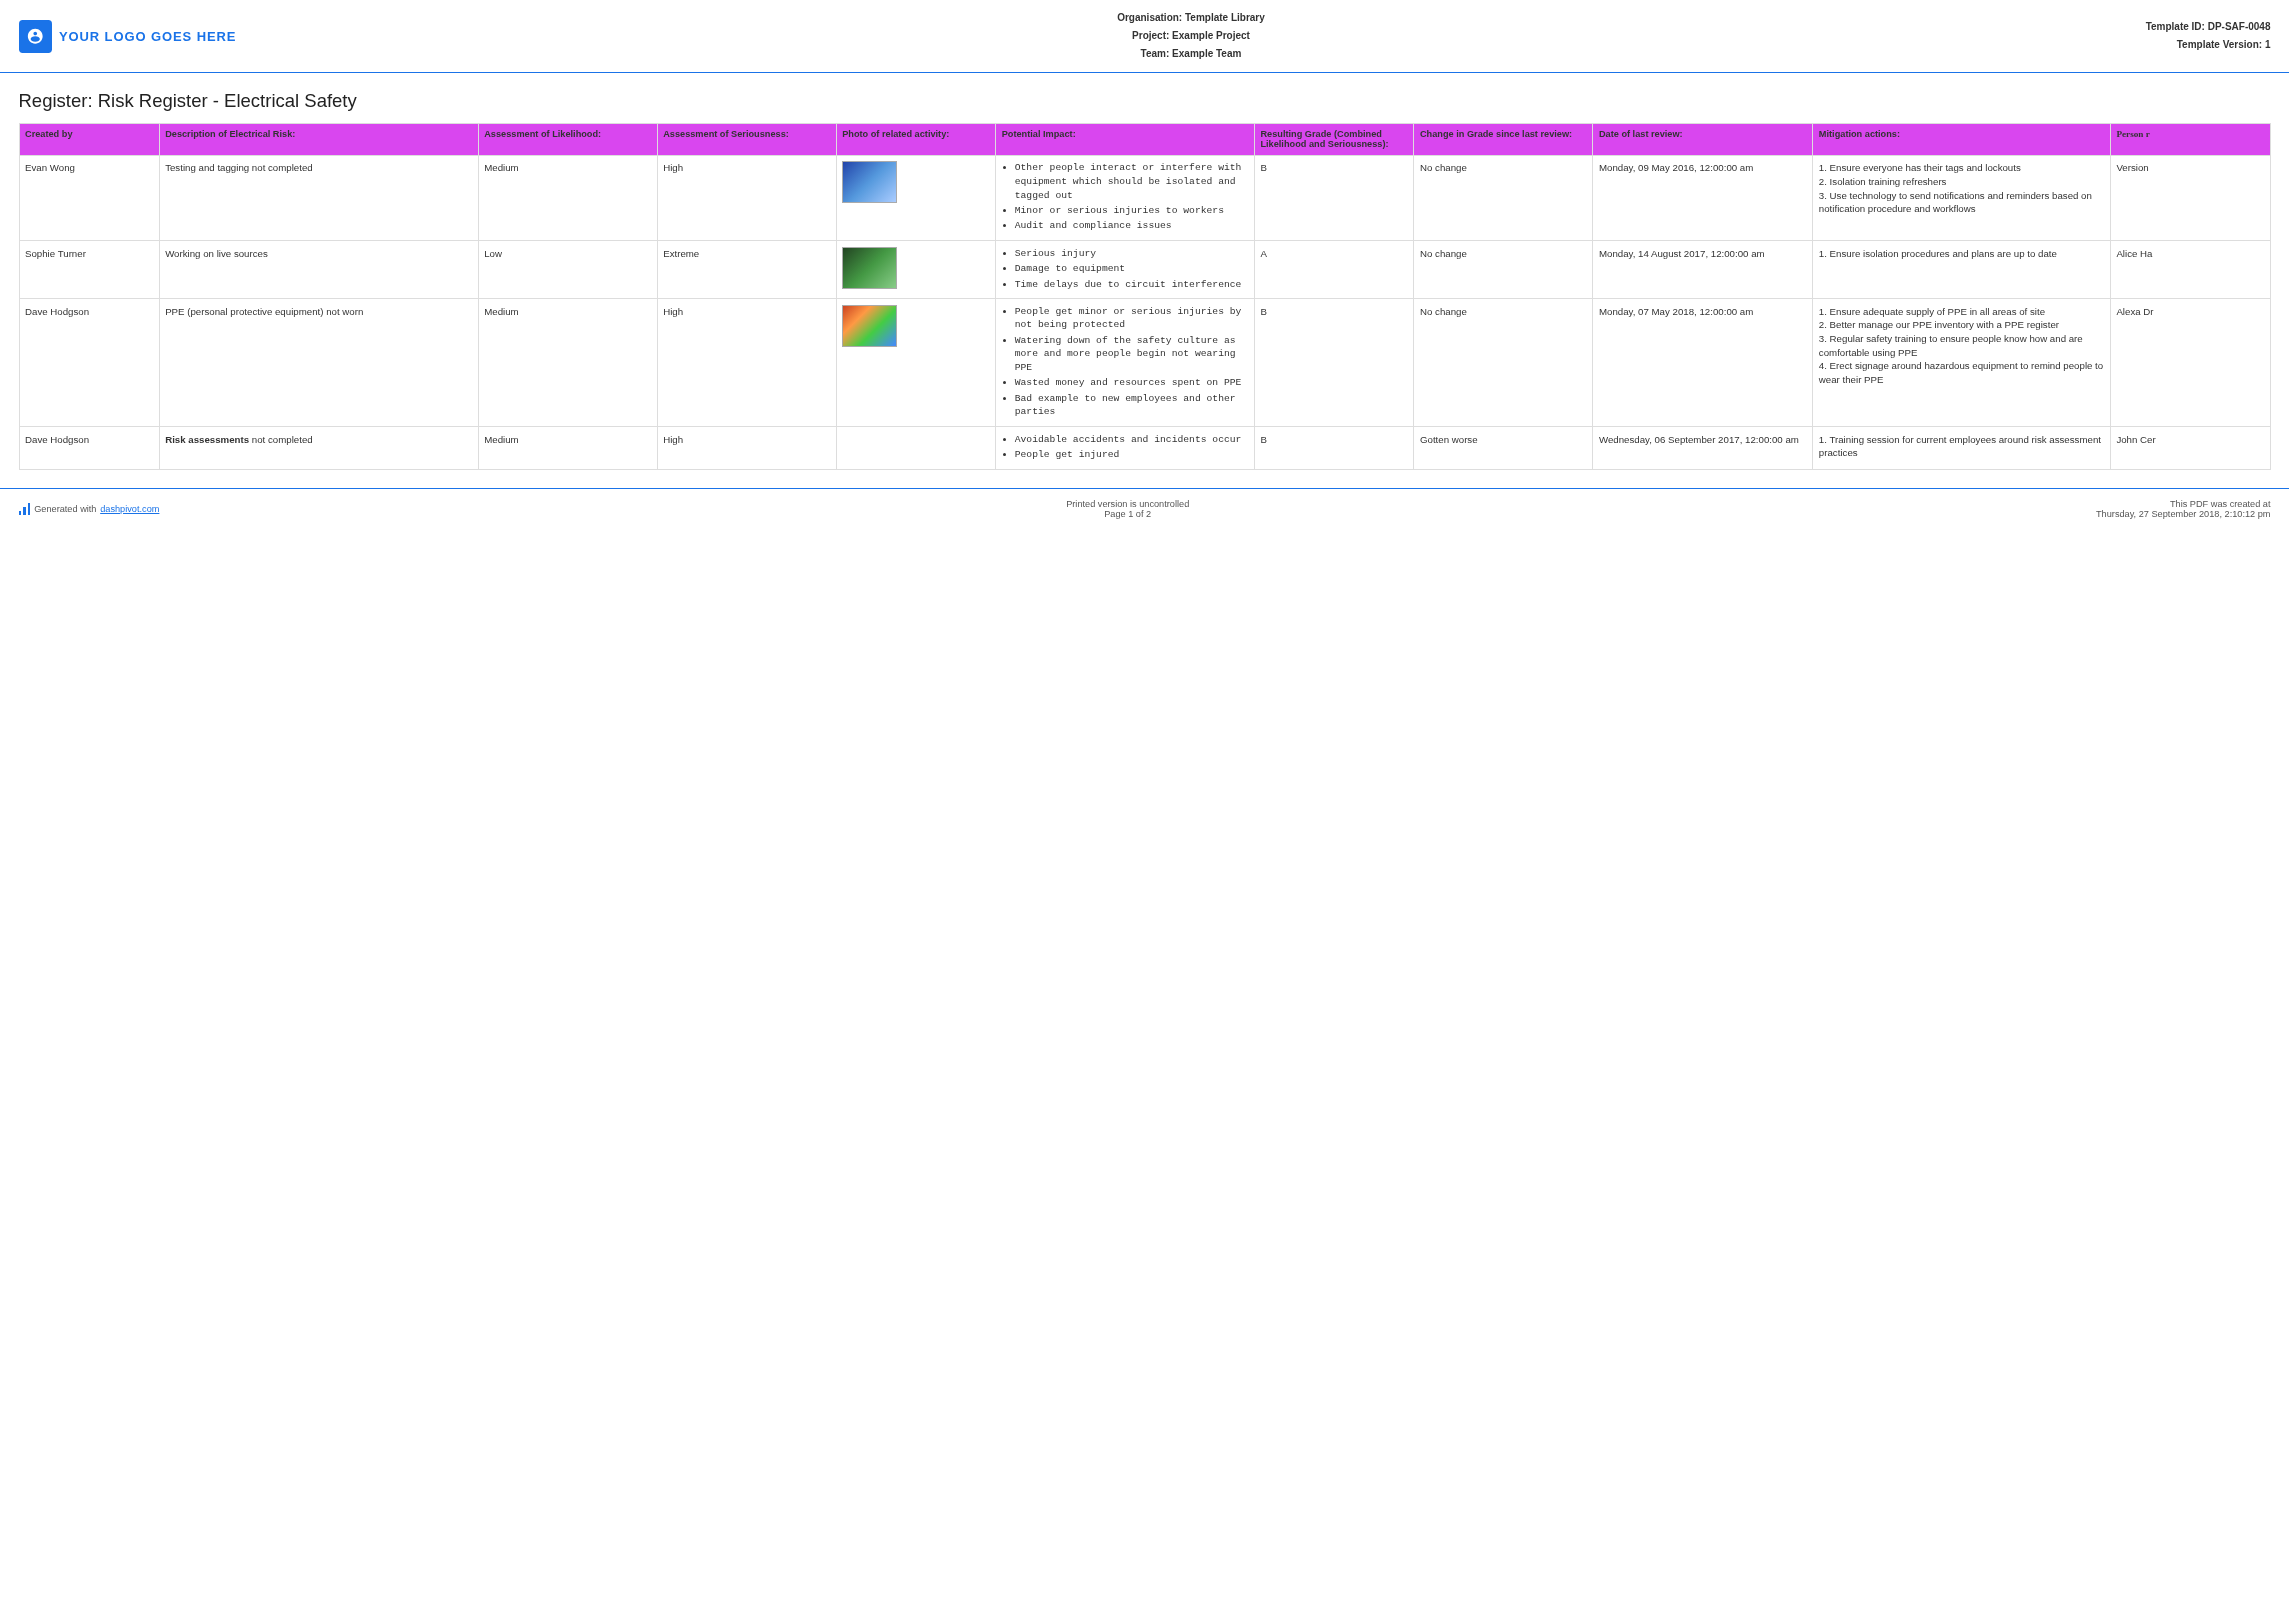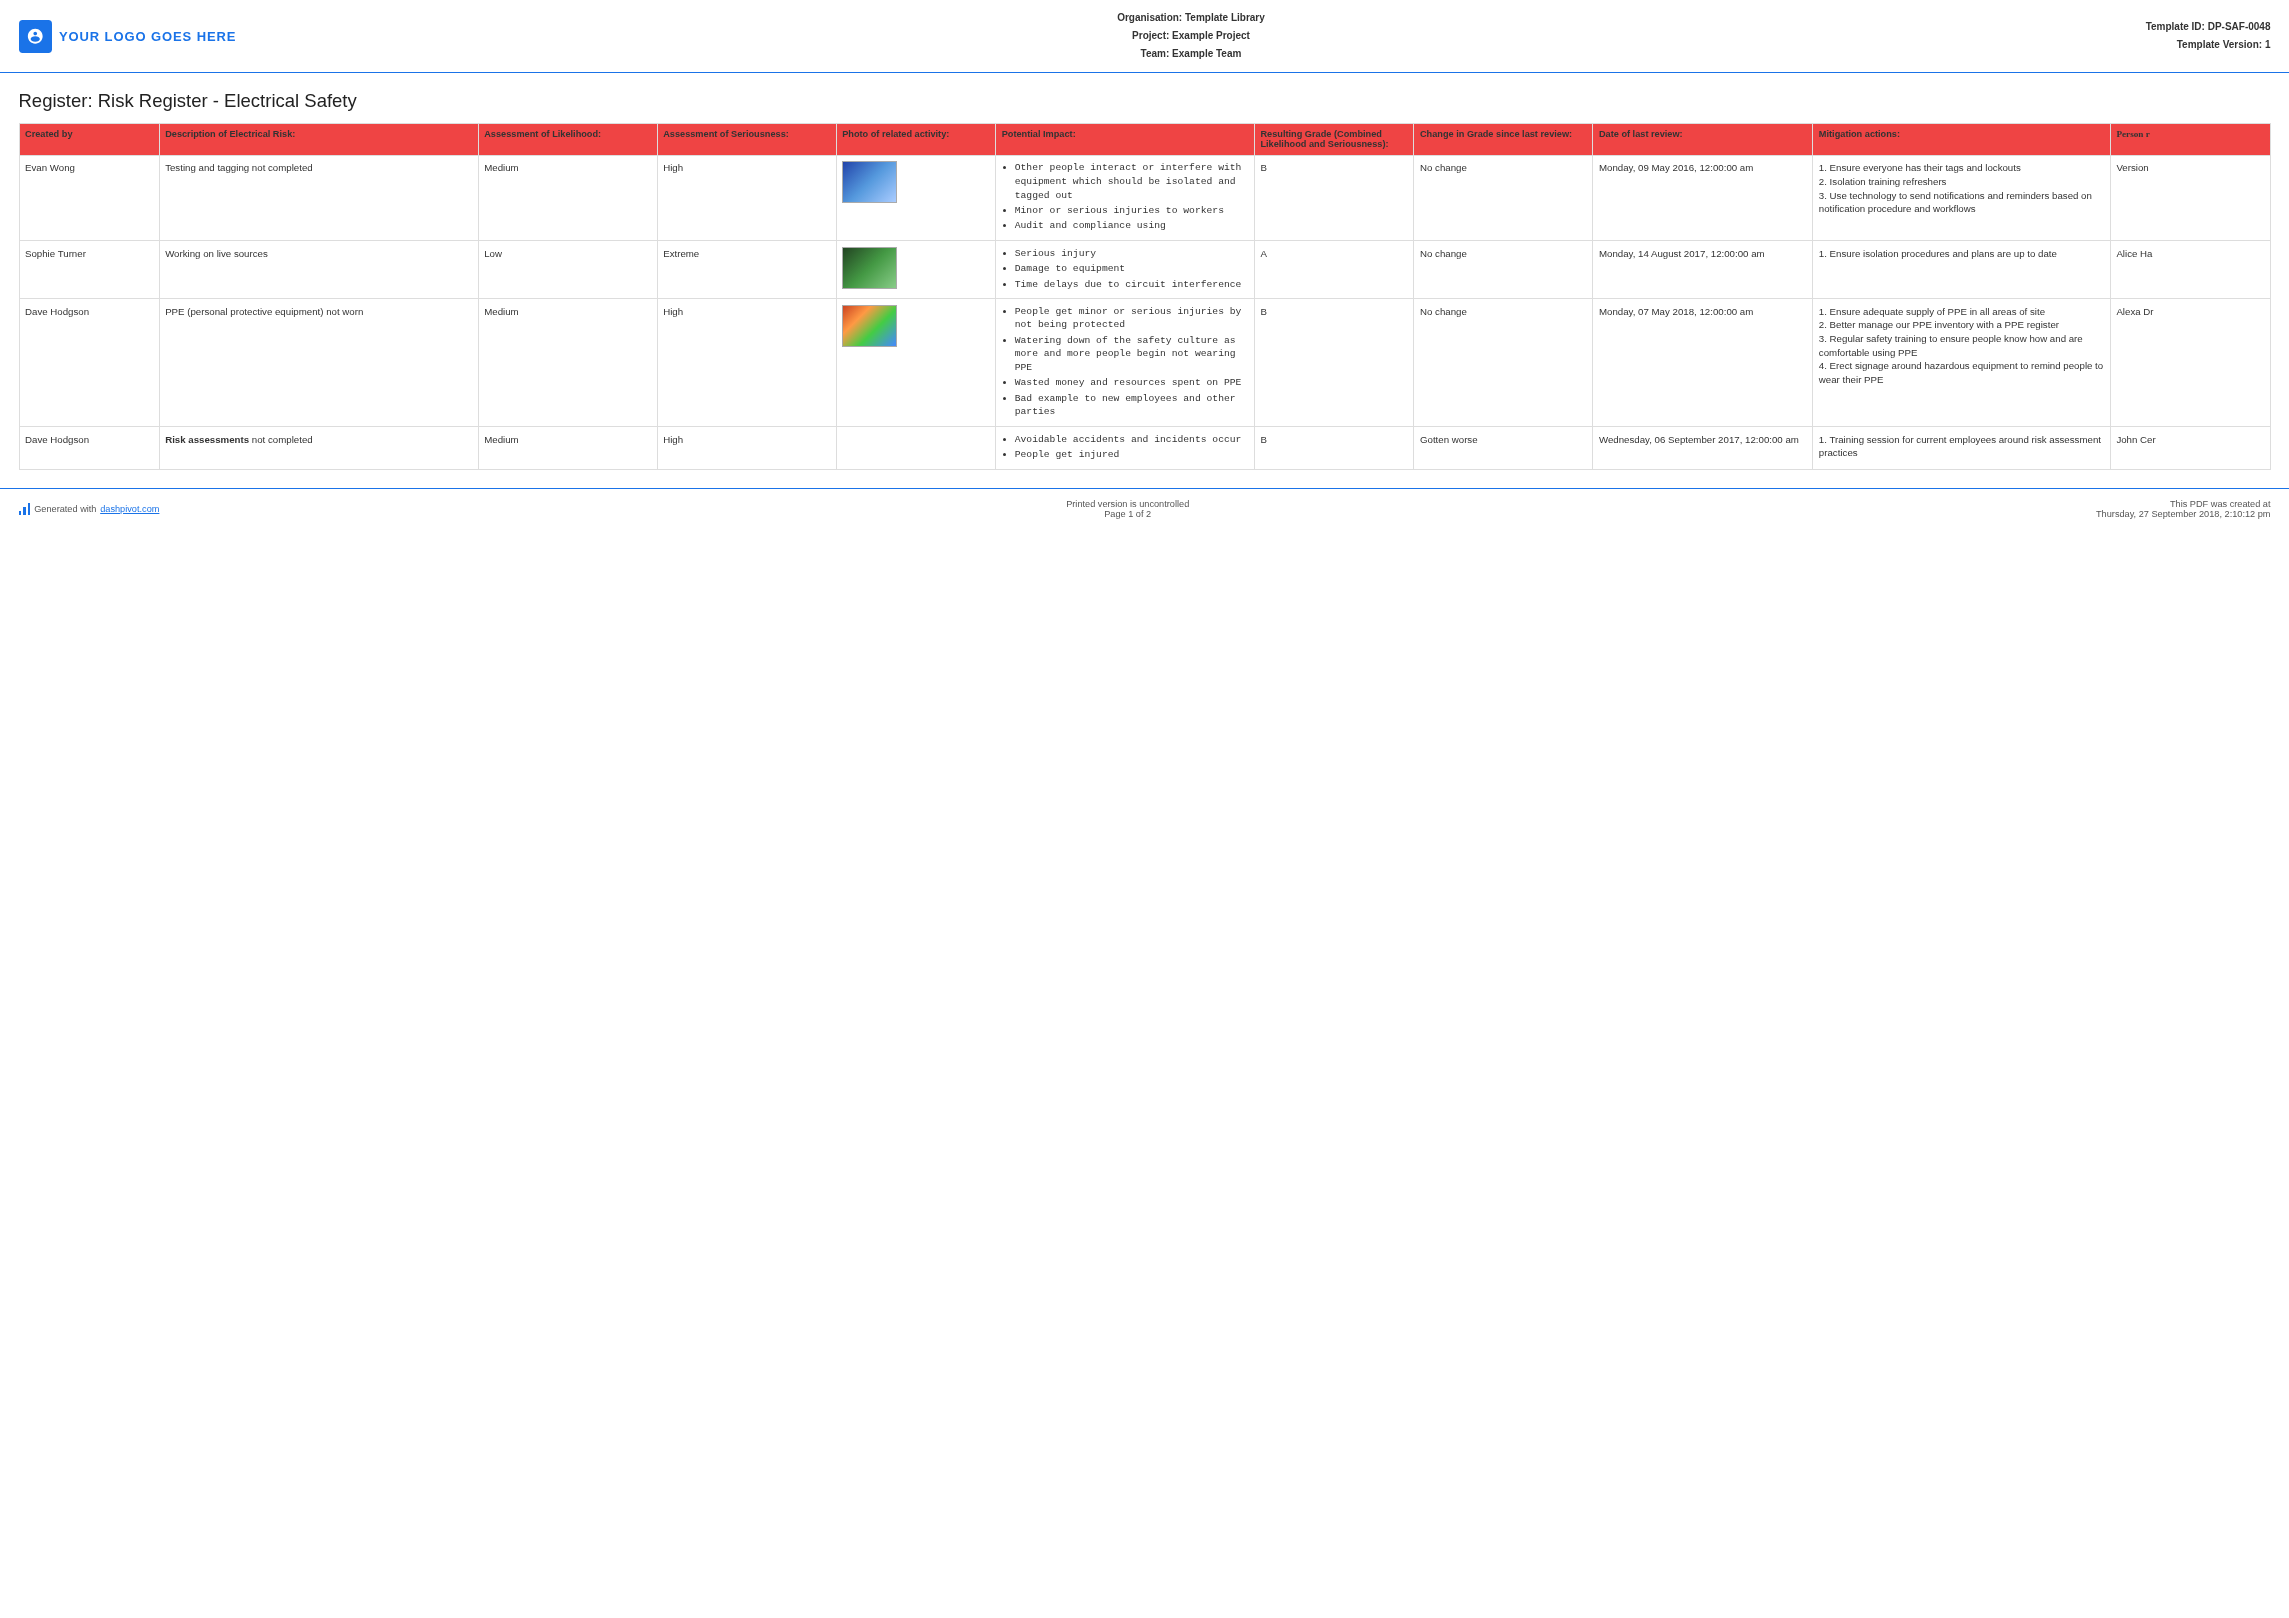--- a/index.html
+++ b/index.html
@@ -15,21 +15,21 @@
     .header-meta span { font-weight: bold; }
     .header-right { text-align: right; font-size: 10px; line-height: 1.8; }
     .header-right span { font-weight: bold; }
 
     
     .page-title { padding: 16.6px 18.5px 11px 18.5px; font-size: 18.5px; font-weight: normal; color: #222; }
 
     
     .table-container { padding: 0 18.5px 18.5px 18.5px; }
     table { width: 100%; border-collapse: collapse; font-size: 9.7px; }
-    thead tr { background: #ef4444; }
+    thead tr { background: #d946ef; }
     th { padding: 5.5px 5.5px; border: 0.9px solid #ddd; font-weight: bold; font-size: 9.2px; text-align: left; vertical-align: top; color: #333; }
     td { padding: 5.5px 5.5px; border: 0.9px solid #ddd; vertical-align: top; line-height: 1.4; }
     .col-created { width: 65px; }
     .col-desc { width: 148px; }
     .col-likelihood { width: 83px; }
     .col-seriousness { width: 83px; }
     .col-photo { width: 74px; }
     .col-impact { width: 120px; }
     .col-grade { width: 74px; }
     .col-change { width: 83px; }
@@ -101,21 +101,21 @@
           <td>Testing and tagging not completed</td>
           <td>Medium</td>
           <td>High</td>
           <td>
             <div class="photo-placeholder photo-blue"></div>
           </td>
           <td>
             <ul class="impact-list">
               <li>Other people interact or interfere with equipment which should be isolated and tagged out</li>
               <li>Minor or serious injuries to workers</li>
-              <li>Audit and compliance using</li>
+              <li>Audit and compliance issues</li>
             </ul>
           </td>
           <td>B</td>
           <td>No change</td>
           <td>Monday, 09 May 2016, 12:00:00 am</td>
           <td style="white-space: pre-line;">1. Ensure everyone has their tags and lockouts
 2. Isolation training refreshers
 3. Use technology to send notifications and reminders based on notification procedure and workflows</td>
           <td>Version</td>
         </tr>

